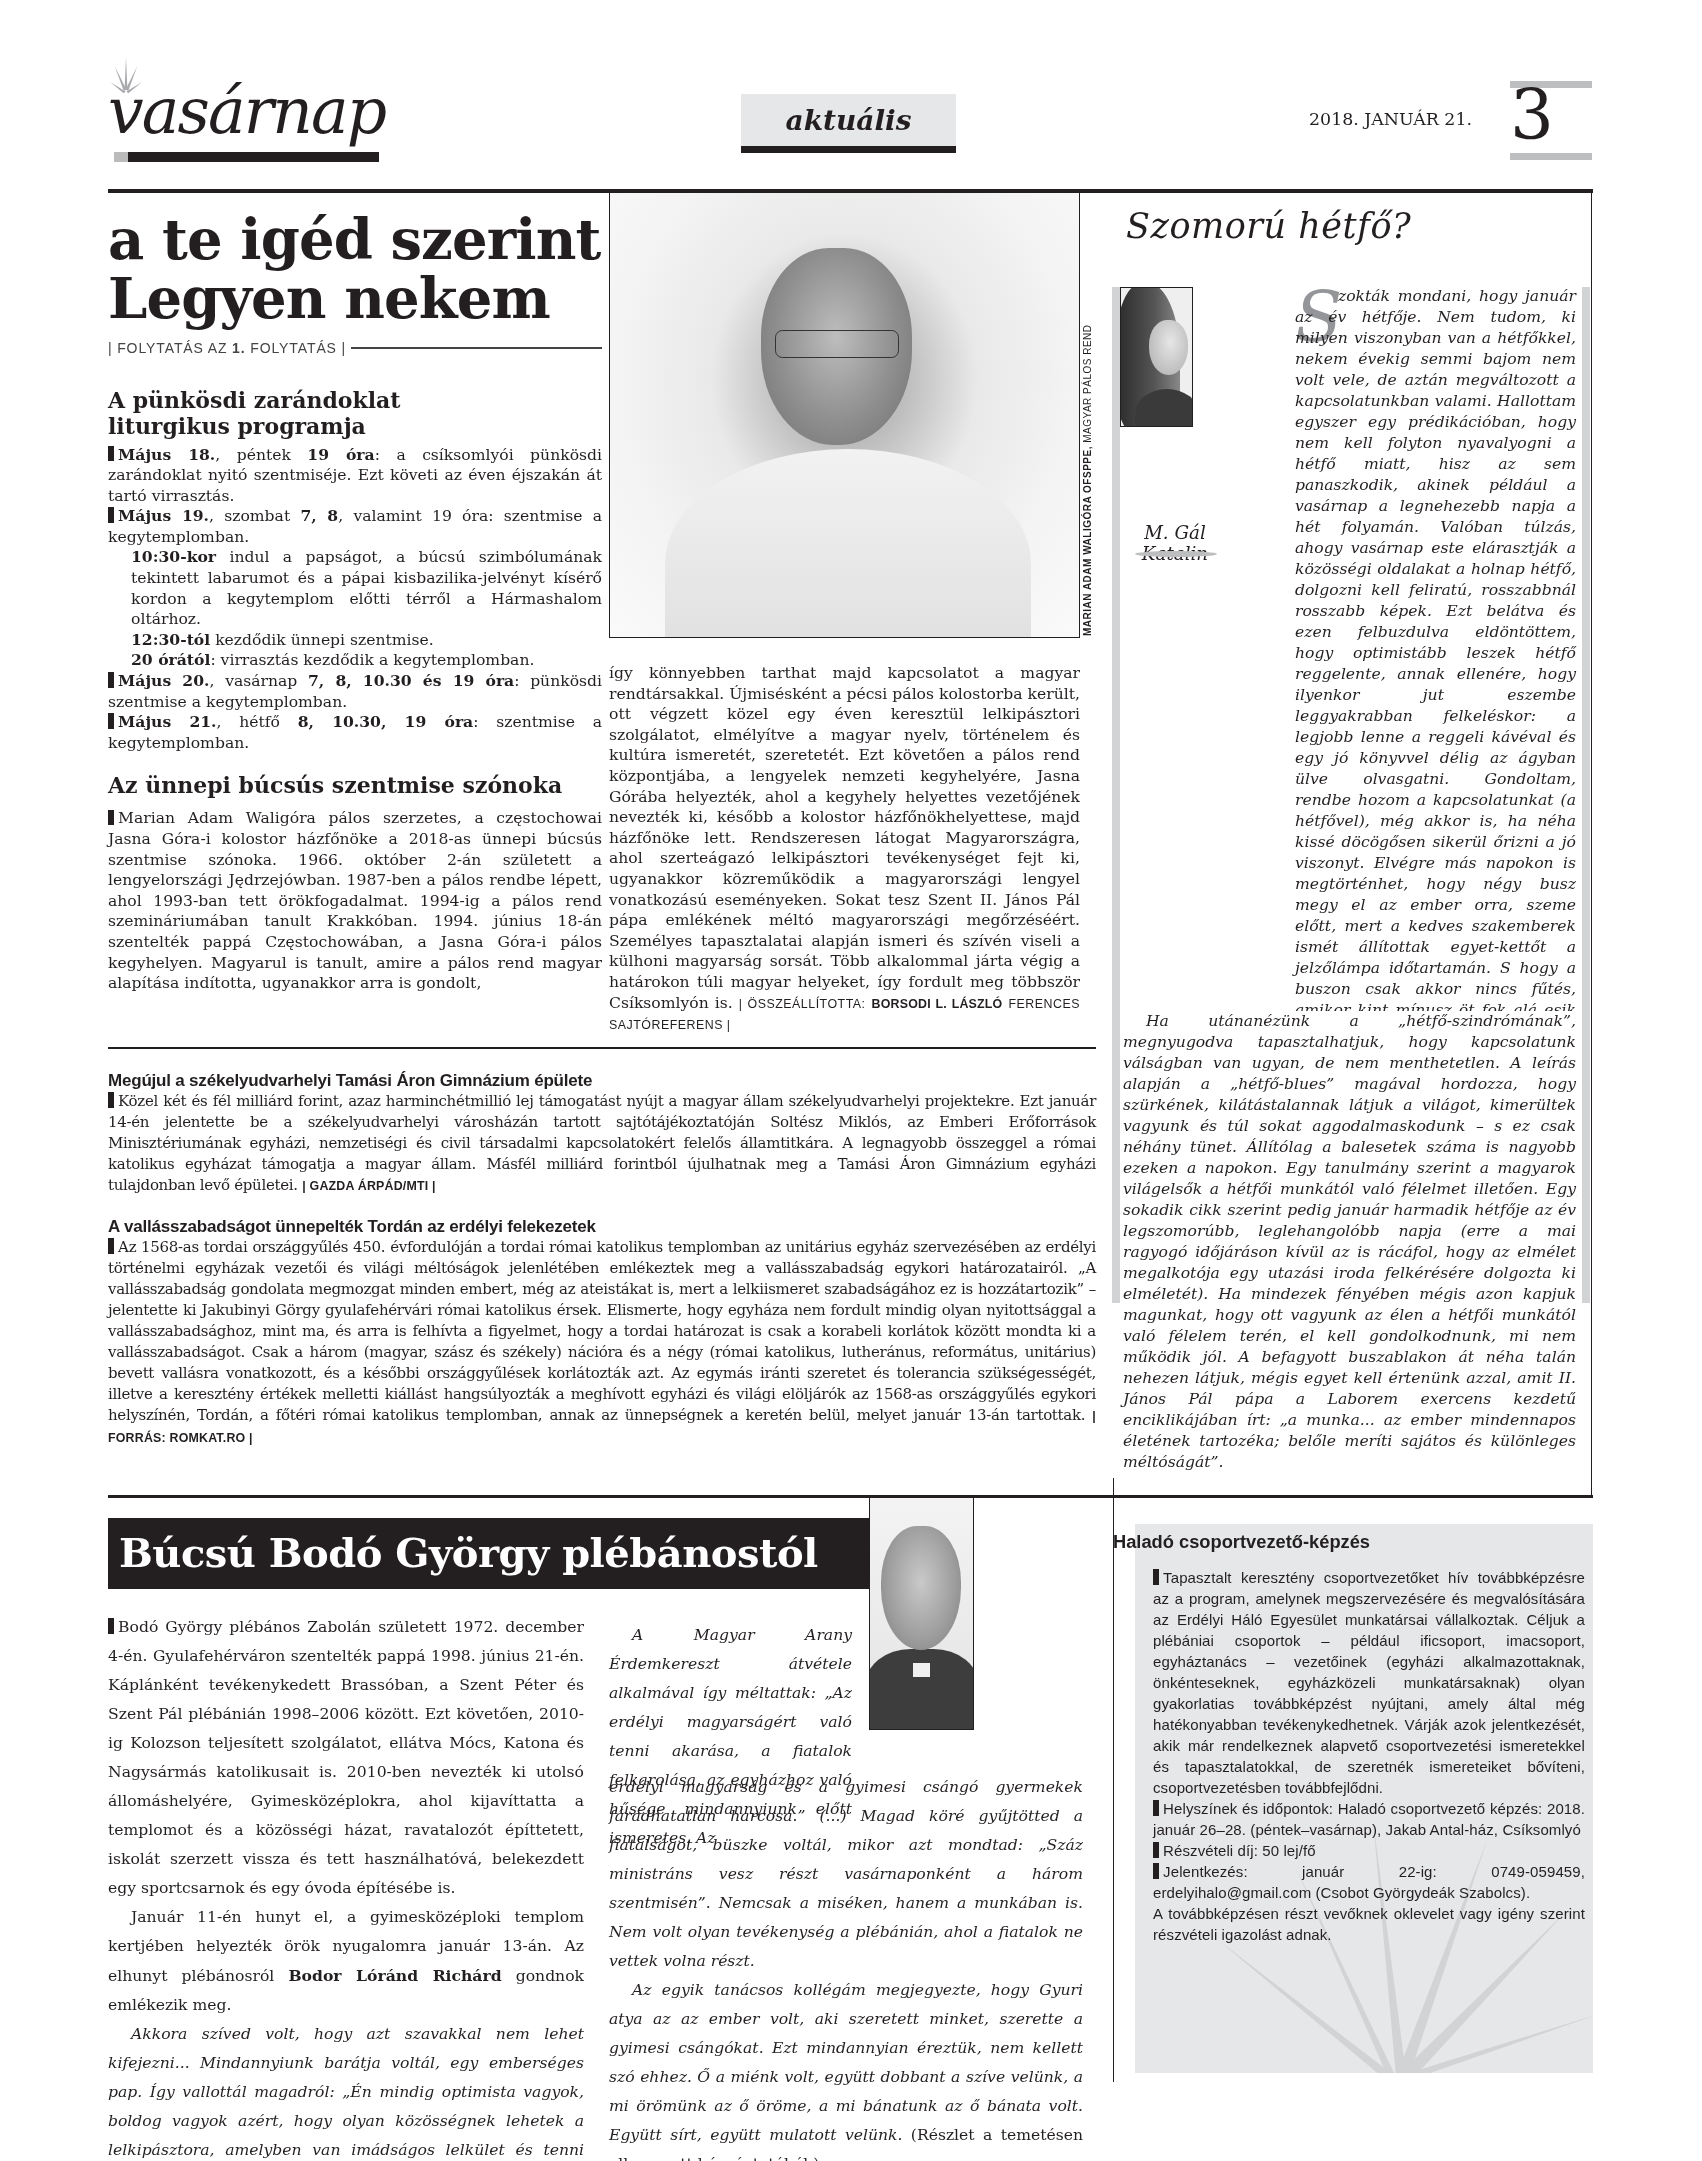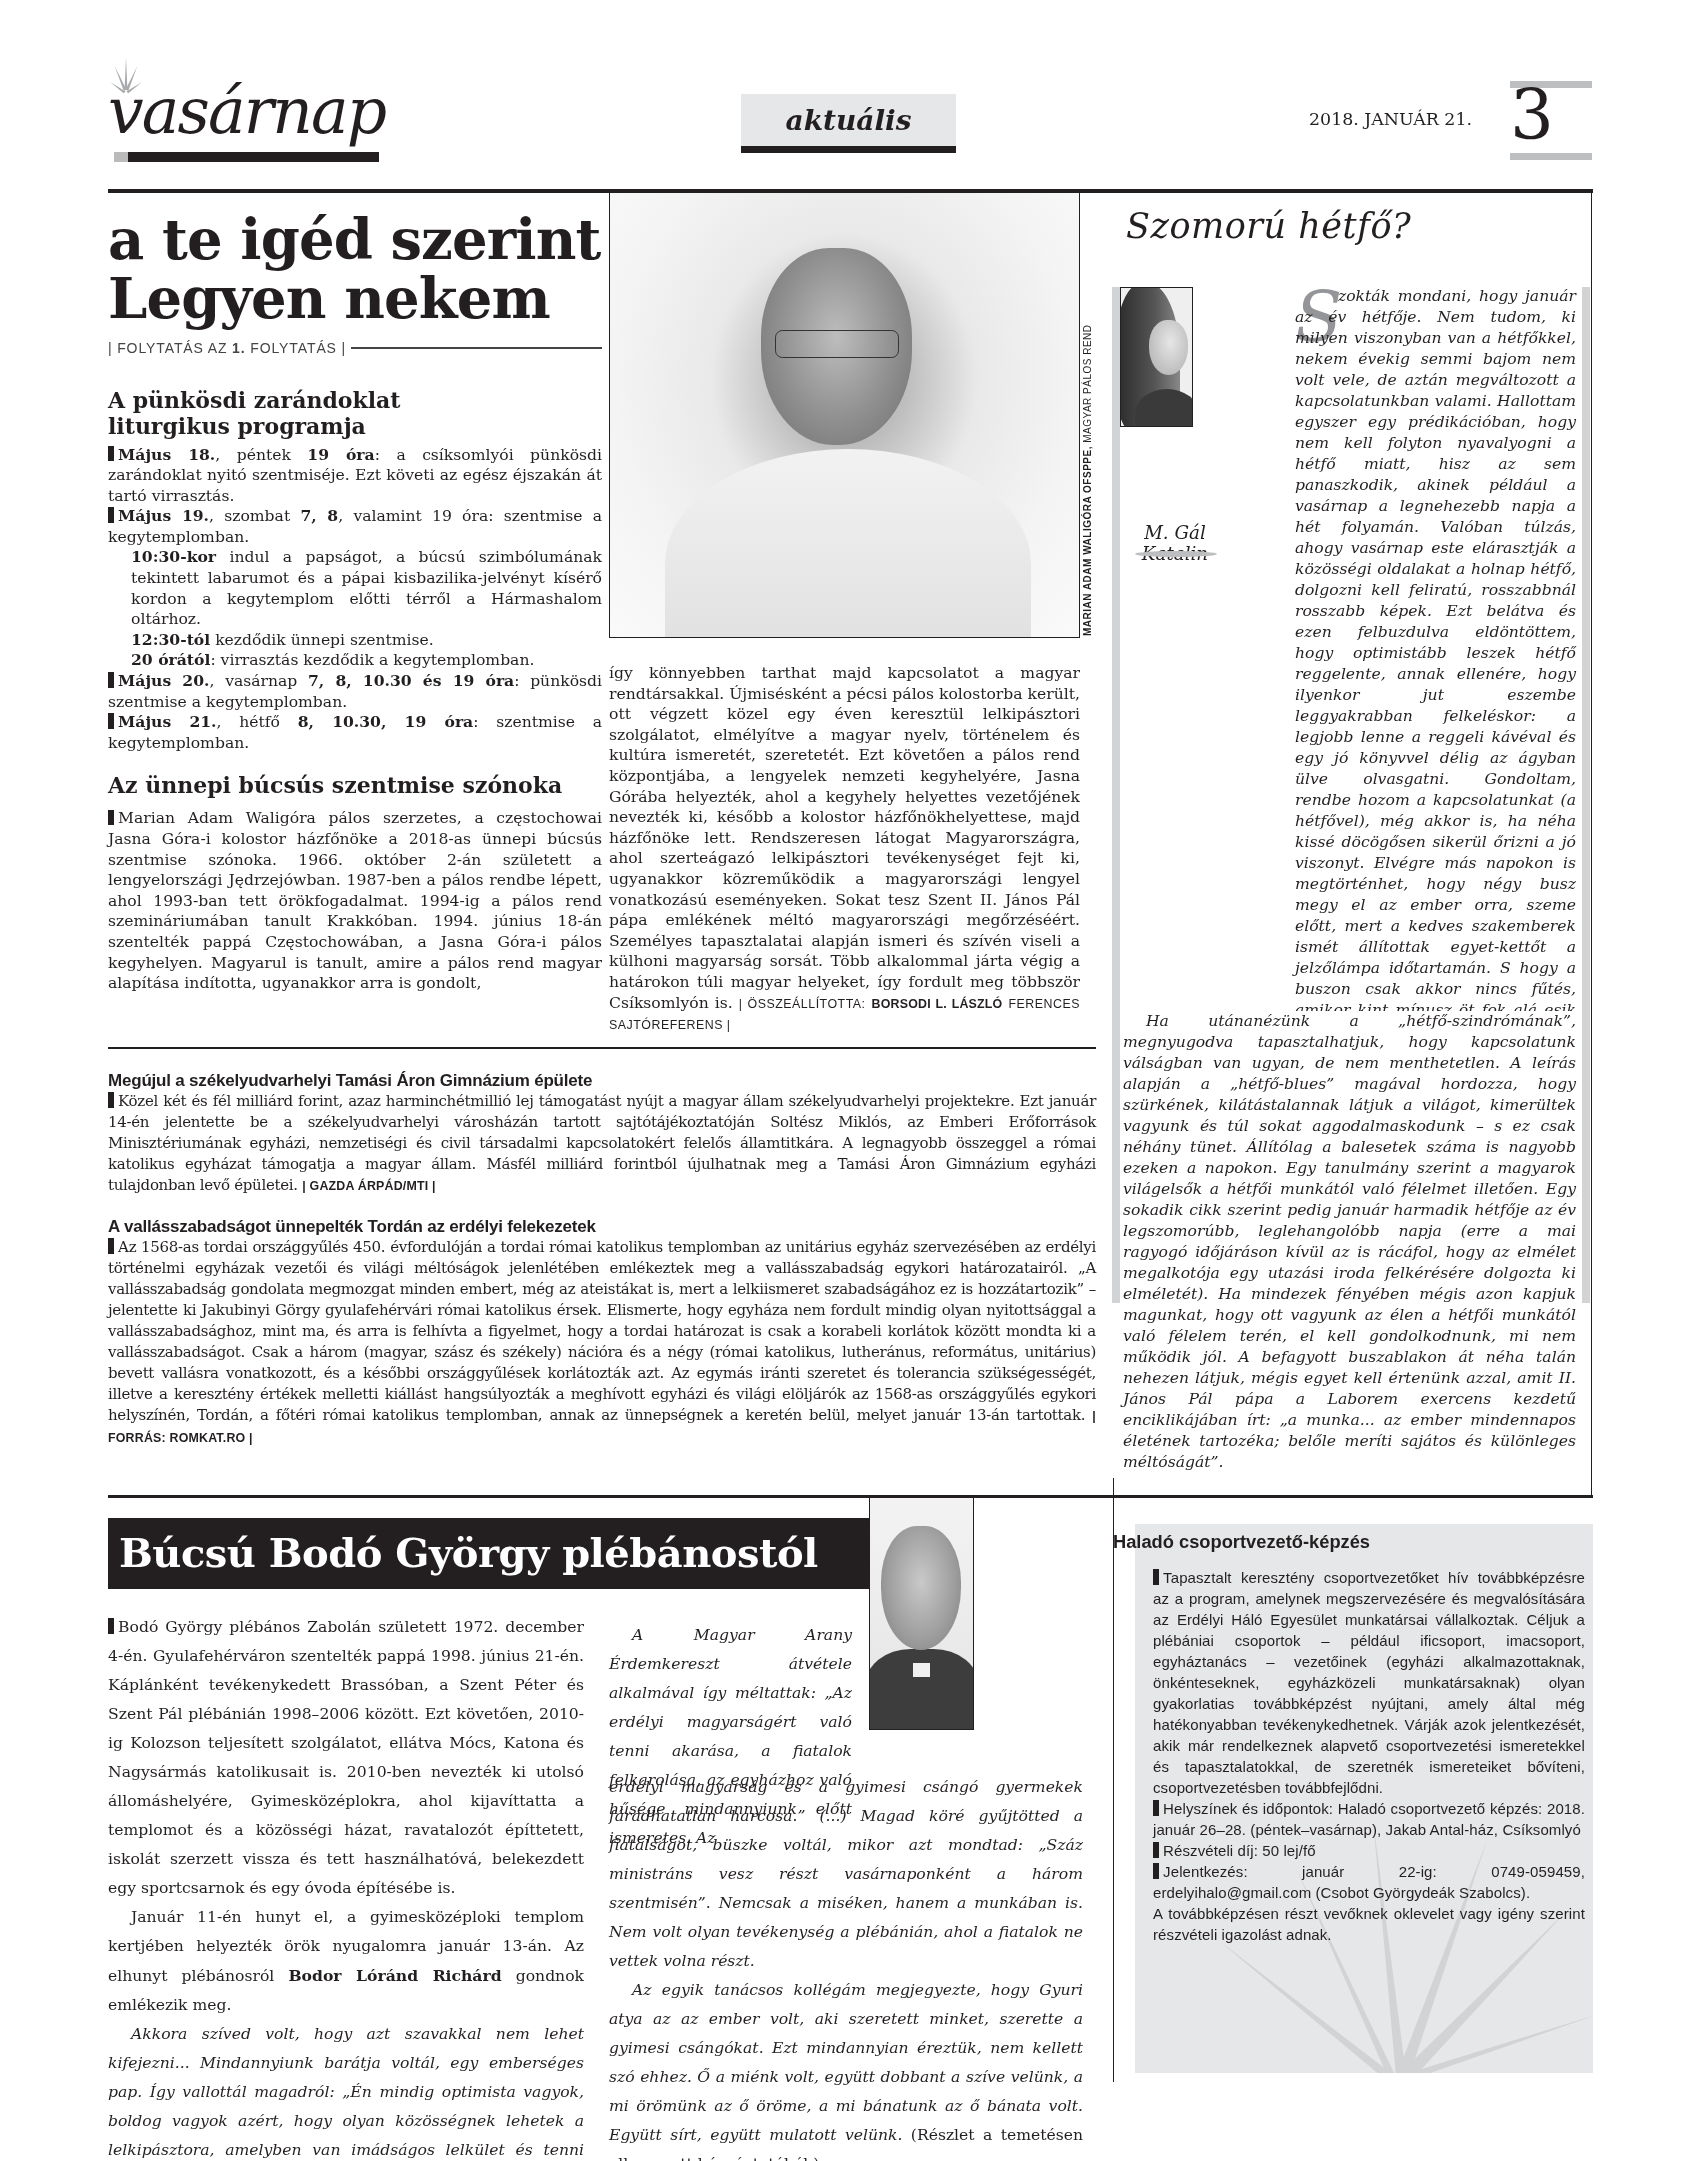--- a/index.html
+++ b/index.html
@@ -112,21 +112,21 @@
   <span>|</span>
   <span class="rule"></span>
 </div>
 
 <div class="abs col1">
   <div class="subhead">
     <div>A pünkösdi zarándoklat</div>
     <div>liturgikus programja</div>
   </div>
   <div class="body" style="margin-top:5.5px">
-    <div><span class="bul"></span><b>Május 18.</b><span>, péntek </span><b>19 óra</b><span>: a csíksomlyói pünkösdi zarándoklat nyitó szentmiséje. Ezt követi az egész éjszakán át tartó virrasztás.</span></div>
+    <div><span class="bul"></span><b>Május 18.</b><span>, péntek </span><b>19 óra</b><span>: a csíksomlyói pünkösdi zarándoklat nyitó szentmiséje. Ezt követi az éven éjszakán át tartó virrasztás.</span></div>
     <div><span class="bul"></span><b>Május 19.</b><span>, szombat </span><b>7, 8</b><span>, valamint 19 óra: szentmise a kegytemplomban.</span></div>
     <div class="indent"><b>10:30-kor</b><span> indul a papságot, a búcsú szimbólumának tekintett labarumot és a pápai kisbazilika-jelvényt kísérő kordon a kegytemplom előtti térről a Hármashalom oltárhoz.</span></div>
     <div class="indent"><b>12:30-tól</b><span> kezdődik ünnepi szentmise.</span></div>
     <div class="indent"><b>20 órától</b><span>: virrasztás kezdődik a kegytemplomban.</span></div>
     <div><span class="bul"></span><b>Május 20.</b><span>, vasárnap </span><b>7, 8, 10.30 és 19 óra</b><span>: pünkösdi szentmise a kegytemplomban.</span></div>
     <div><span class="bul"></span><b>Május 21.</b><span>, hétfő </span><b>8, 10.30, 19 óra</b><span>: szentmise a kegytemplomban.</span></div>
   </div>
   <div class="subhead" style="margin-top:19px">Az ünnepi búcsús szentmise szónoka</div>
   <div class="body" style="margin-top:10px"><span class="bul"></span><span>Marian Adam Waligóra pálos szerzetes, a częstochowai Jasna Góra-i kolostor házfőnöke a 2018-as ünnepi búcsús szentmise szónoka. 1966. október 2-án született a lengyelországi Jędrzejówban. 1987-ben a pálos rendbe lépett, ahol 1993-ban tett örökfogadalmat. 1994-ig a pálos rend szemináriumában tanult Krakkóban. 1994. június 18-án szentelték pappá Częstochowában, a Jasna Góra-i pálos kegyhelyen. Magyarul is tanult, amire a pálos rend magyar alapítása indította, ugyanakkor arra is gondolt,</span></div>
 </div>

